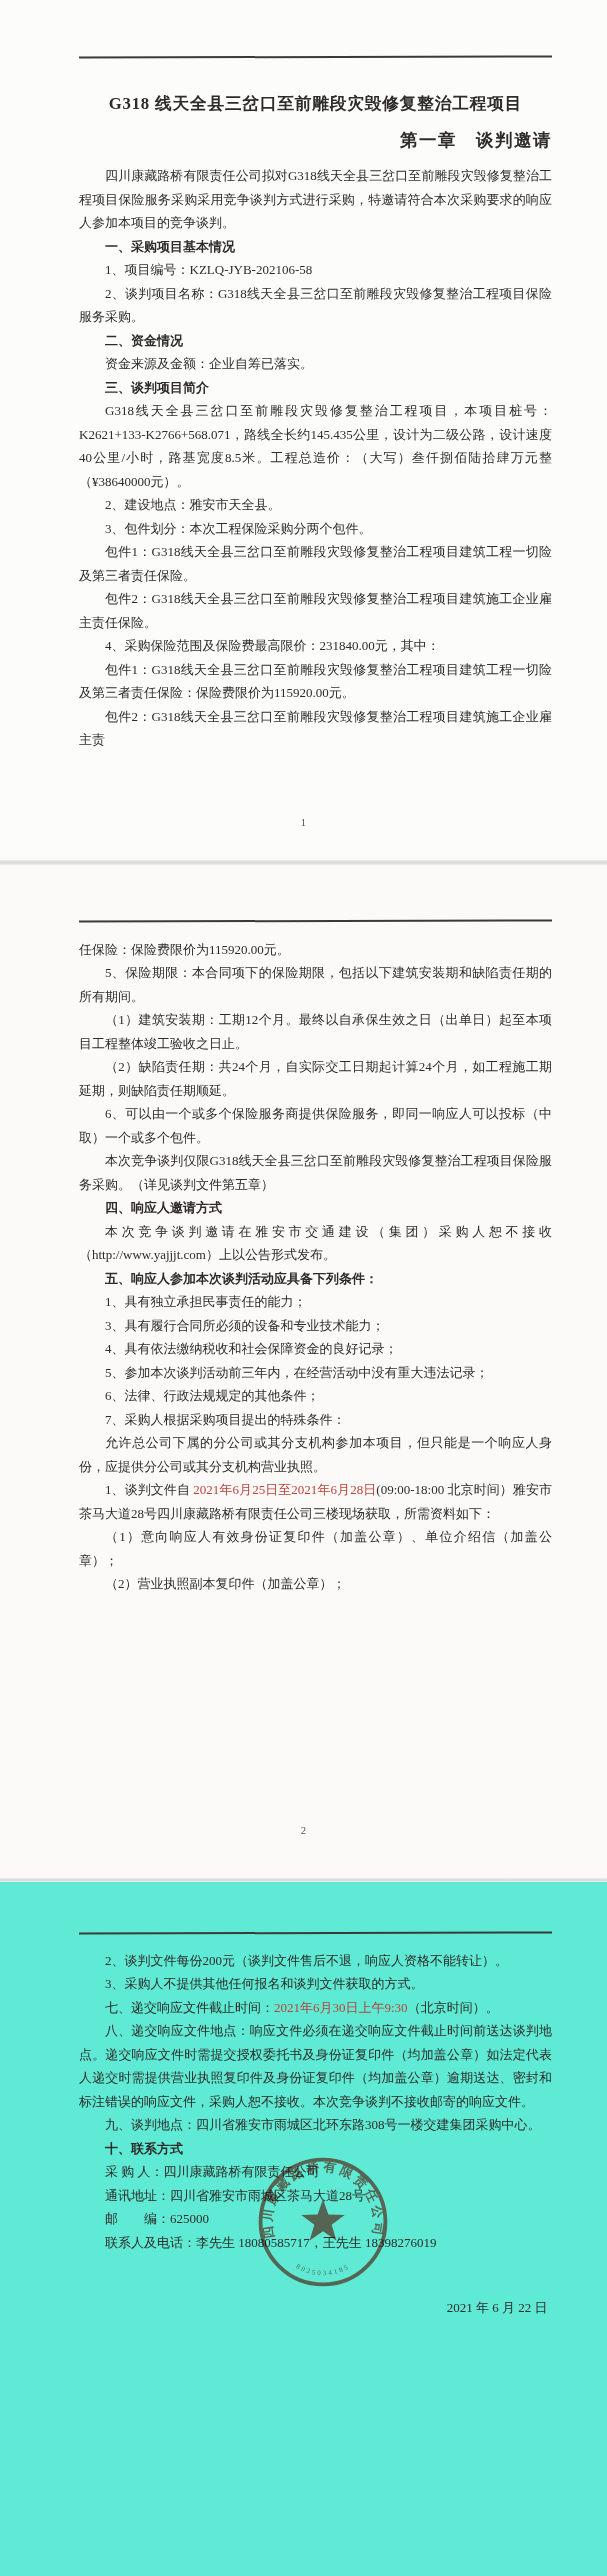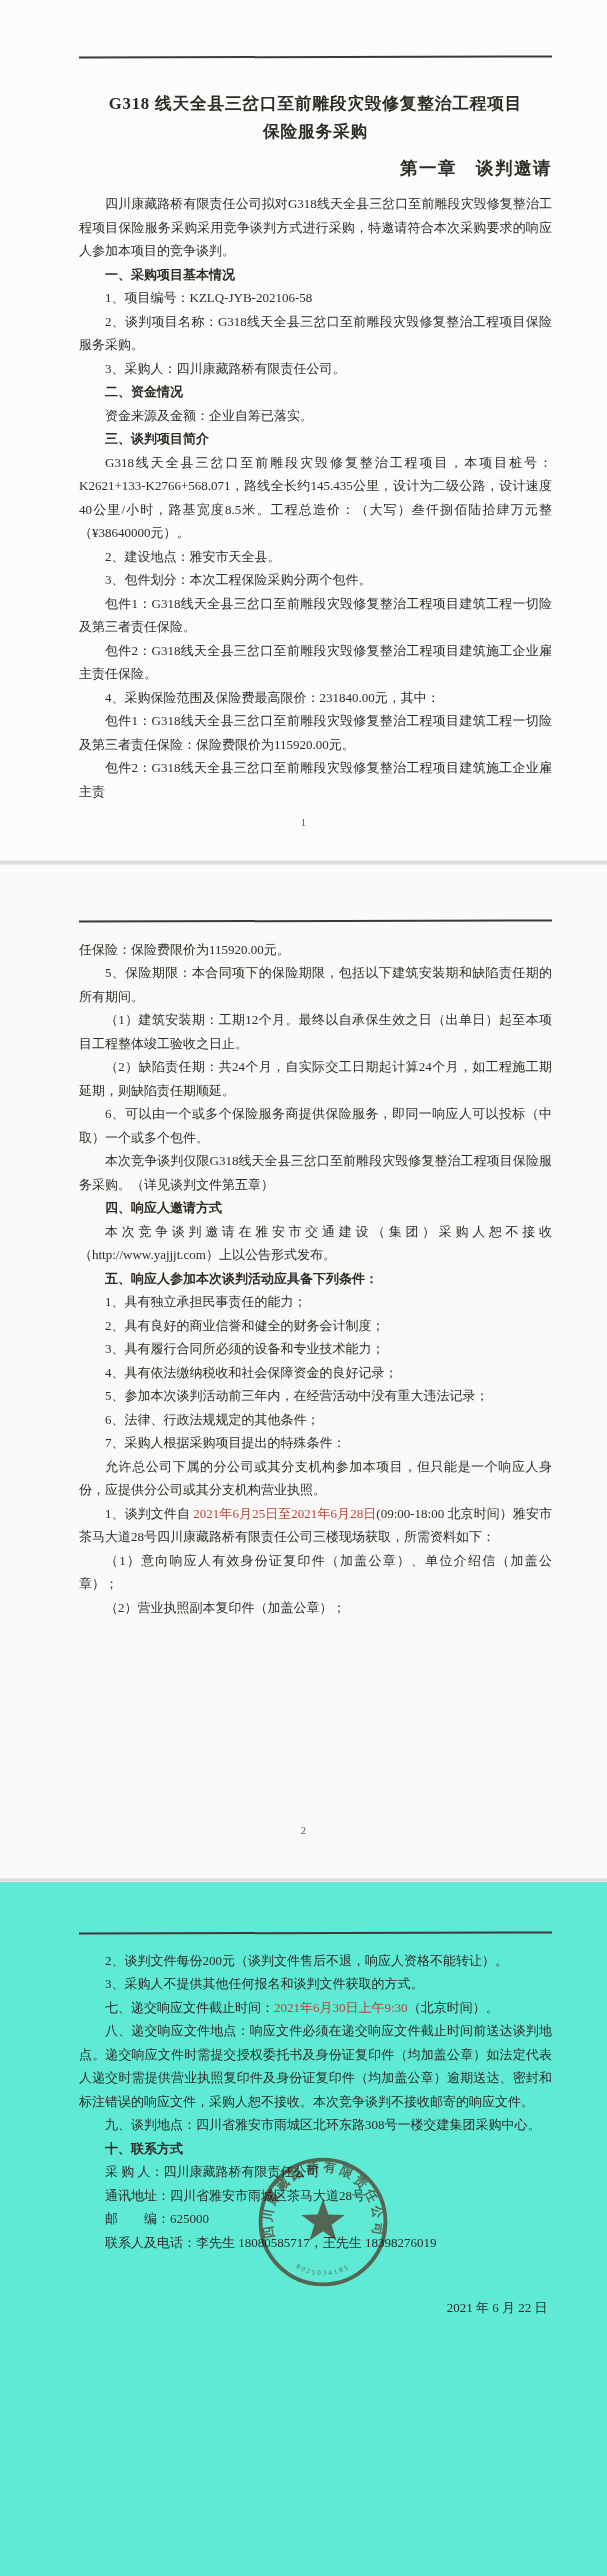--- a/index.html
+++ b/index.html
@@ -95,27 +95,25 @@
 </style>
 </head>
 <body>
 
 <div class="sheet">
 
   <div class="page page-1">
     <div class="rule"></div>
     <div>
         <div class="blk-title" style="margin-top: 32px;"><span>G318 线天全县三岔口至前雕段灾毁修复整治工程项目</span></div>
-        <div class="blk-title"><span>保险服务采购</span></div>
         <div class="blk-chapter" style="margin-top: 6px;"><span>第一章　谈判邀请</span></div>
         <div class="blk-p" style="margin-top: 7.6px;"><span>四川康藏路桥有限责任公司拟对G318线天全县三岔口至前雕段灾毁修复整治工程项目保险服务采购采用竞争谈判方式进行采购，特邀请符合本次采购要求的响应人参加本项目的竞争谈判。</span></div>
         <div class="blk-h"><span>一、采购项目基本情况</span></div>
         <div class="blk-p"><span>1、项目编号：KZLQ-JYB-202106-58</span></div>
         <div class="blk-p"><span>2、谈判项目名称：G318线天全县三岔口至前雕段灾毁修复整治工程项目保险服务采购。</span></div>
-        <div class="blk-p"><span>3、采购人：四川康藏路桥有限责任公司。</span></div>
         <div class="blk-h"><span>二、资金情况</span></div>
         <div class="blk-p"><span>资金来源及金额：企业自筹已落实。</span></div>
         <div class="blk-h"><span>三、谈判项目简介</span></div>
         <div class="blk-p"><span>G318线天全县三岔口至前雕段灾毁修复整治工程项目，本项目桩号：K2621+133-K2766+568.071，路线全长约145.435公里，设计为二级公路，设计速度40公里/小时，路基宽度8.5米。工程总造价：（大写）叁仟捌佰陆拾肆万元整（¥38640000元）。</span></div>
         <div class="blk-p"><span>2、建设地点：雅安市天全县。</span></div>
         <div class="blk-p"><span>3、包件划分：本次工程保险采购分两个包件。</span></div>
         <div class="blk-p"><span>包件1：G318线天全县三岔口至前雕段灾毁修复整治工程项目建筑工程一切险及第三者责任保险。</span></div>
         <div class="blk-p"><span>包件2：G318线天全县三岔口至前雕段灾毁修复整治工程项目建筑施工企业雇主责任保险。</span></div>
         <div class="blk-p"><span>4、采购保险范围及保险费最高限价：231840.00元，其中：</span></div>
         <div class="blk-p"><span>包件1：G318线天全县三岔口至前雕段灾毁修复整治工程项目建筑工程一切险及第三者责任保险：保险费限价为115920.00元。</span></div>
@@ -132,21 +130,20 @@
         <div class="blk-p no-indent" style="margin-top: 16.7px;"><span>任保险：保险费限价为115920.00元。</span></div>
         <div class="blk-p"><span>5、保险期限：本合同项下的保险期限，包括以下建筑安装期和缺陷责任期的所有期间。</span></div>
         <div class="blk-p"><span>（1）建筑安装期：工期12个月。最终以自承保生效之日（出单日）起至本项目工程整体竣工验收之日止。</span></div>
         <div class="blk-p"><span>（2）缺陷责任期：共24个月，自实际交工日期起计算24个月，如工程施工期延期，则缺陷责任期顺延。</span></div>
         <div class="blk-p"><span>6、可以由一个或多个保险服务商提供保险服务，即同一响应人可以投标（中取）一个或多个包件。</span></div>
         <div class="blk-p"><span>本次竞争谈判仅限G318线天全县三岔口至前雕段灾毁修复整治工程项目保险服务采购。（详见谈判文件第五章）</span></div>
         <div class="blk-h"><span>四、响应人邀请方式</span></div>
         <div class="blk-p"><span>本次竞争谈判邀请在雅安市交通建设（集团）采购人恕不接收（http://www.yajjjt.com）上以公告形式发布。</span></div>
         <div class="blk-h"><span>五、响应人参加本次谈判活动应具备下列条件：</span></div>
         <div class="blk-p"><span>1、具有独立承担民事责任的能力；</span></div>
-        <div class="blk-p"><span>2、具有良好的商业信誉和健全的财务会计制度；</span></div>
         <div class="blk-p"><span>3、具有履行合同所必须的设备和专业技术能力；</span></div>
         <div class="blk-p"><span>4、具有依法缴纳税收和社会保障资金的良好记录；</span></div>
         <div class="blk-p"><span>5、参加本次谈判活动前三年内，在经营活动中没有重大违法记录；</span></div>
         <div class="blk-p"><span>6、法律、行政法规规定的其他条件；</span></div>
         <div class="blk-p"><span>7、采购人根据采购项目提出的特殊条件：</span></div>
         <div class="blk-p"><span>允许总公司下属的分公司或其分支机构参加本项目，但只能是一个响应人身份，应提供分公司或其分支机构营业执照。</span></div>
         <div class="blk-p"><span>1、谈判文件自 </span><span class="red">2021年6月25日至2021年6月28日</span><span>(09:00-18:00 北京时间）雅安市茶马大道28号四川康藏路桥有限责任公司三楼现场获取，所需资料如下：</span></div>
         <div class="blk-p"><span>（1）意向响应人有效身份证复印件（加盖公章）、单位介绍信（加盖公章）；</span></div>
         <div class="blk-p"><span>（2）营业执照副本复印件（加盖公章）；</span></div>
       </div>

